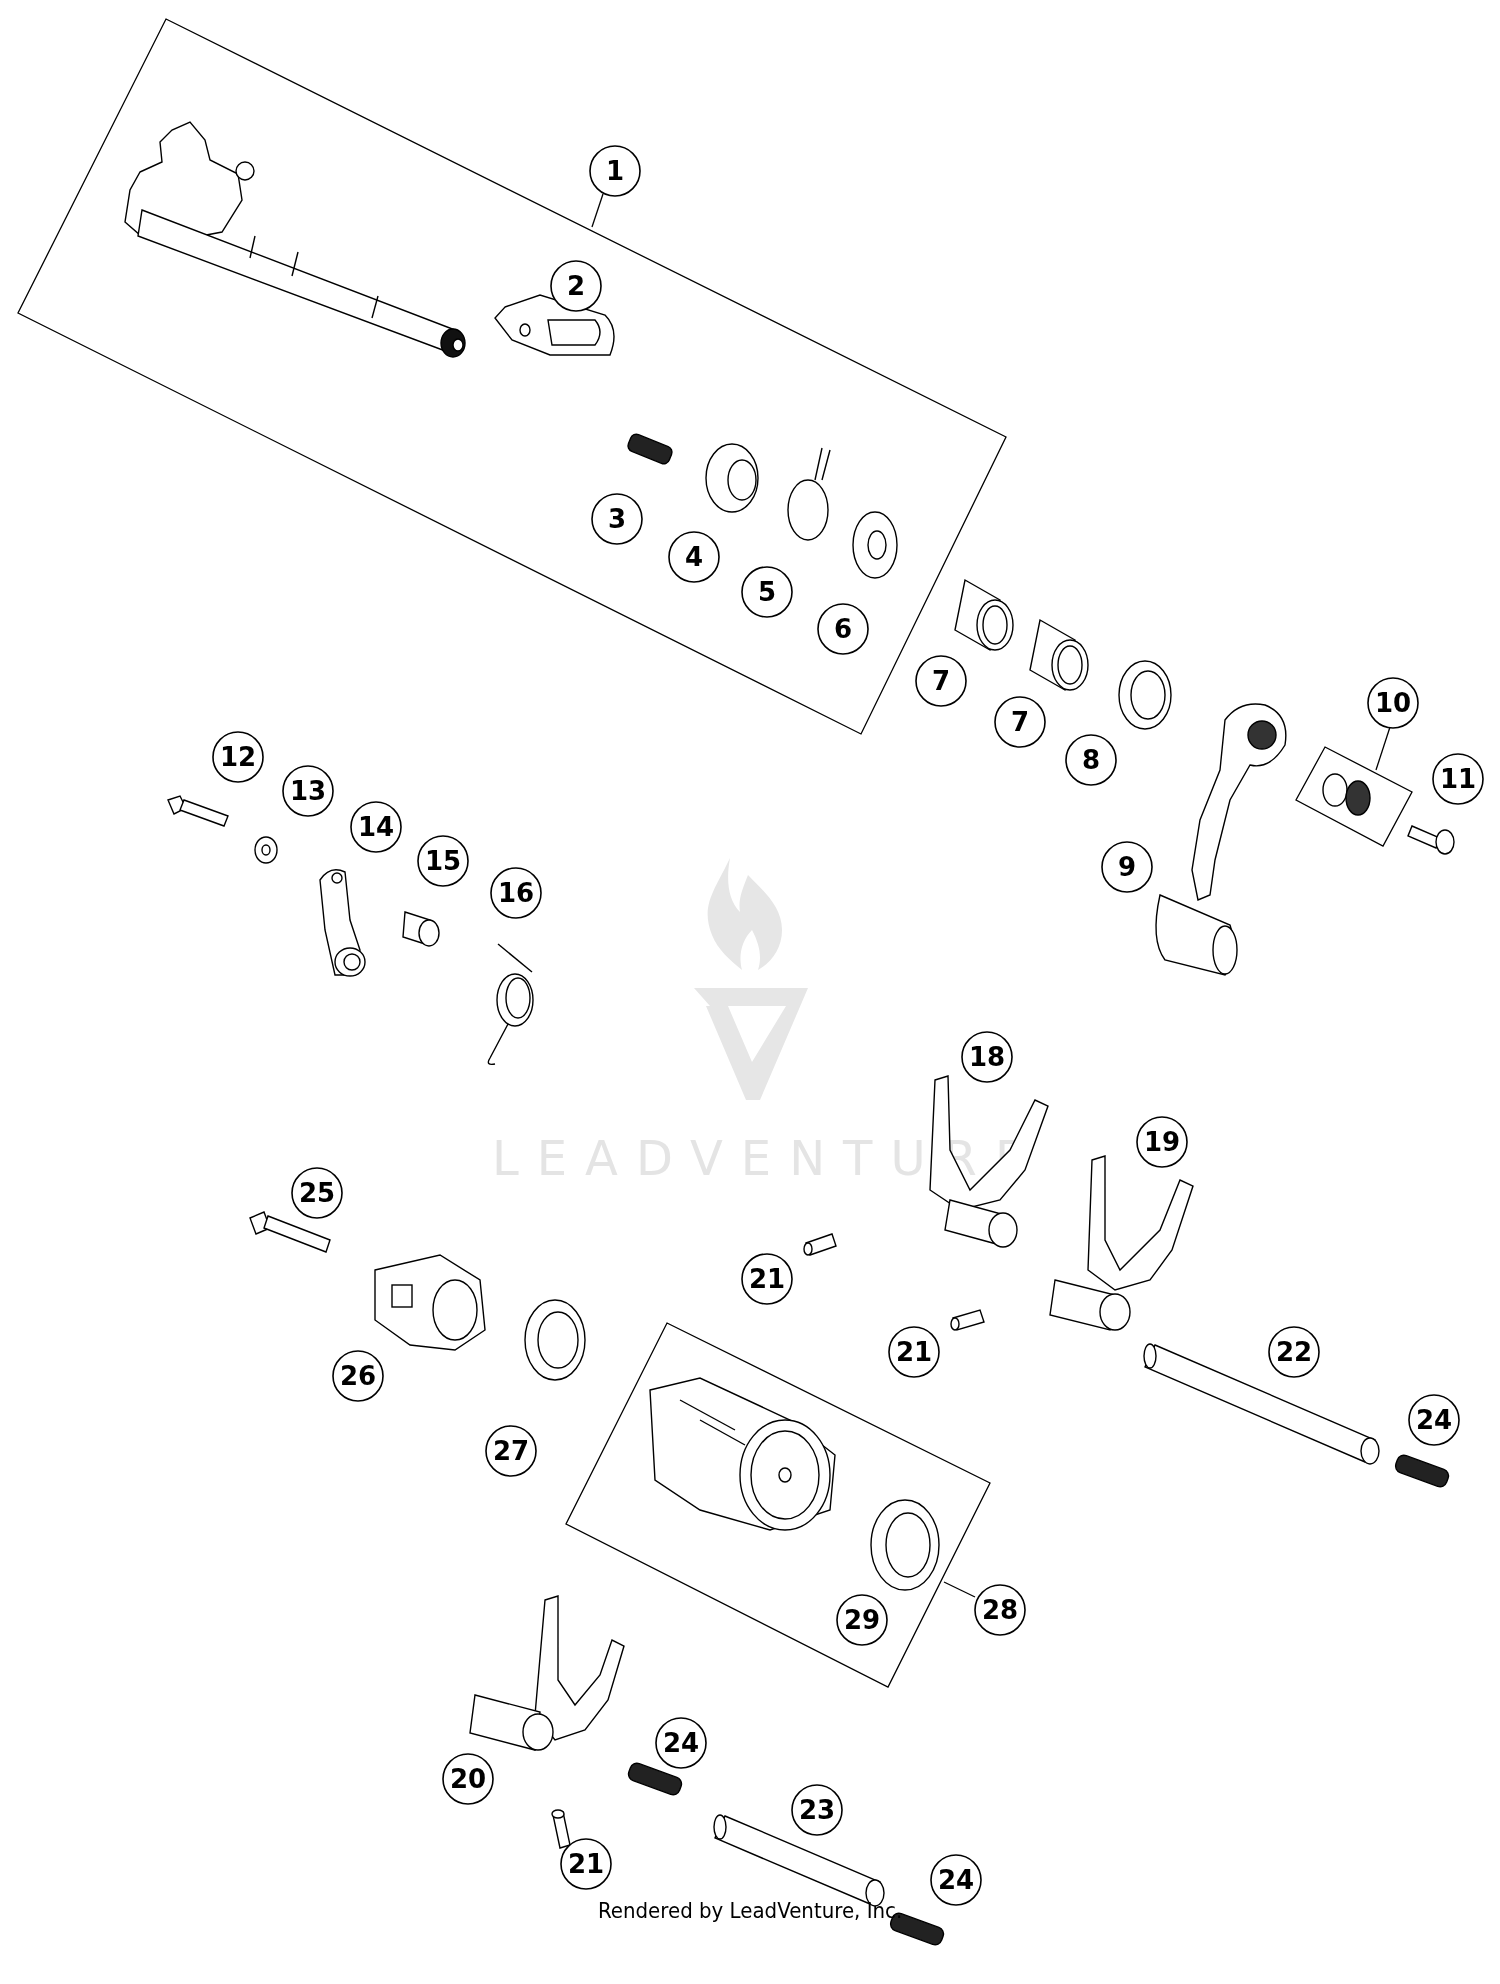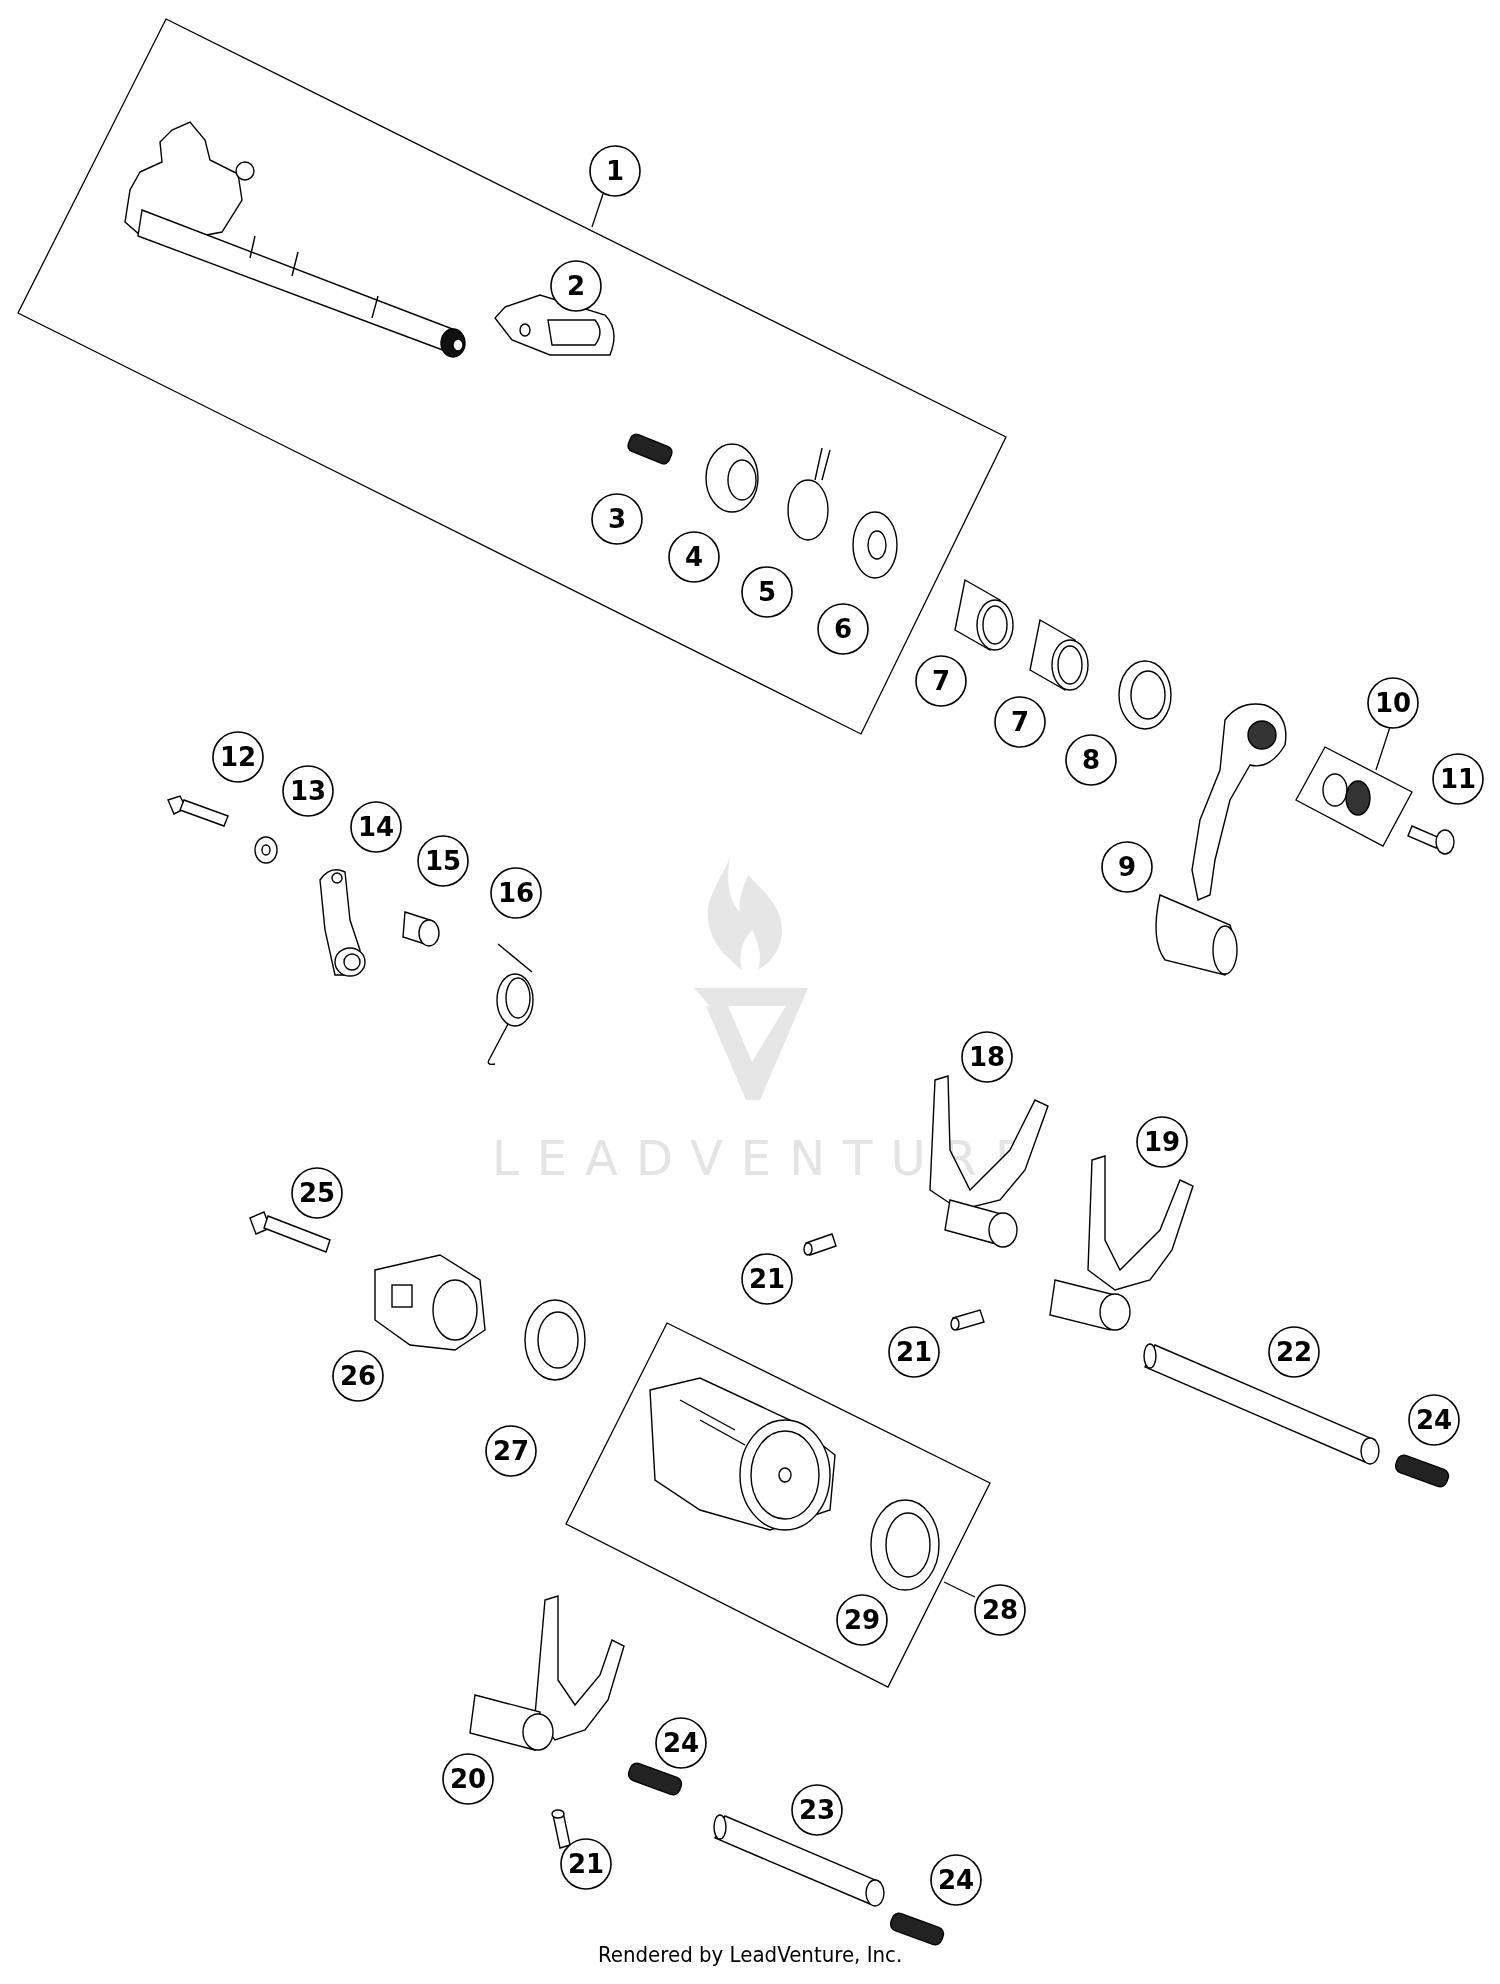--- a/index.html
+++ b/index.html
@@ -1,21 +1,21 @@
 <!DOCTYPE html>
 <html><head>
 <meta charset="utf-8">
 <style>
   html, body { margin: 0; padding: 0; background: #ffffff; }
   body { width: 1500px; height: 1984px; position: relative; overflow: hidden;
          font-family: "Liberation Sans", "DejaVu Sans", sans-serif; }
   #diagram { position: absolute; left: 0; top: 0; width: 1500px; height: 1984px; }
   .callout-text { font-family: "DejaVu Sans", sans-serif; font-weight: bold; font-size: 26px; fill: #000; }
   .wm-text { font-family: "DejaVu Sans", sans-serif; font-size: 48px; letter-spacing: 18px; fill: #e4e4e4; }
-  .footer { position: absolute; left: 0; right: 0; top: 1942px; text-align: center;
+  .footer { position: absolute; left: 0; right: 0; top: 1898px; text-align: center;
             font-family: "DejaVu Sans", sans-serif; font-size: 22px; color: #000; }
   .footer span { display: inline-block; transform: scaleX(0.9); }
 </style>
 </head>
 <body>
 
 <svg id="diagram" xmlns="http://www.w3.org/2000/svg" width="1500" height="1984" viewBox="0 0 1500 1984">
 
   <g>
     <path fill="#e6e6e6" d="M730 858 C715 890 700 905 712 935 C718 950 730 960 742 970 C738 955 742 940 752 930 C760 945 762 958 758 970 C772 962 782 948 782 930 C782 905 760 888 748 875 C742 890 738 900 740 912 C728 900 726 880 730 858 Z"></path>

